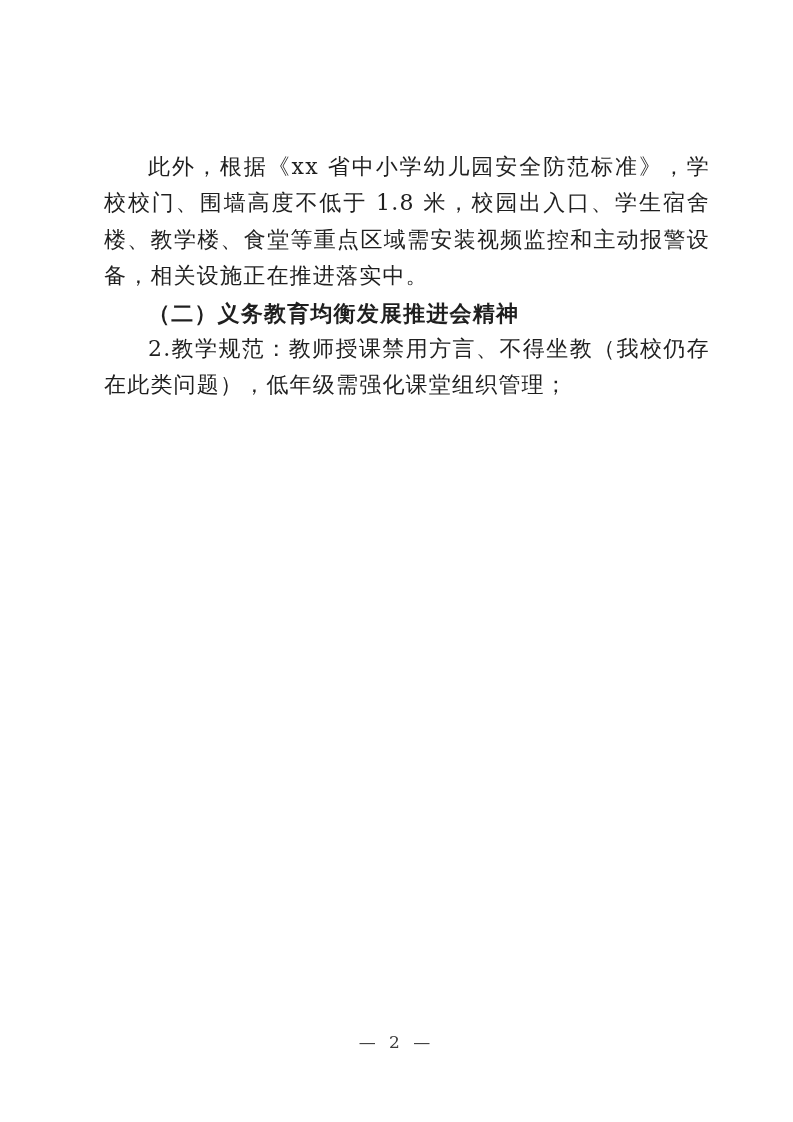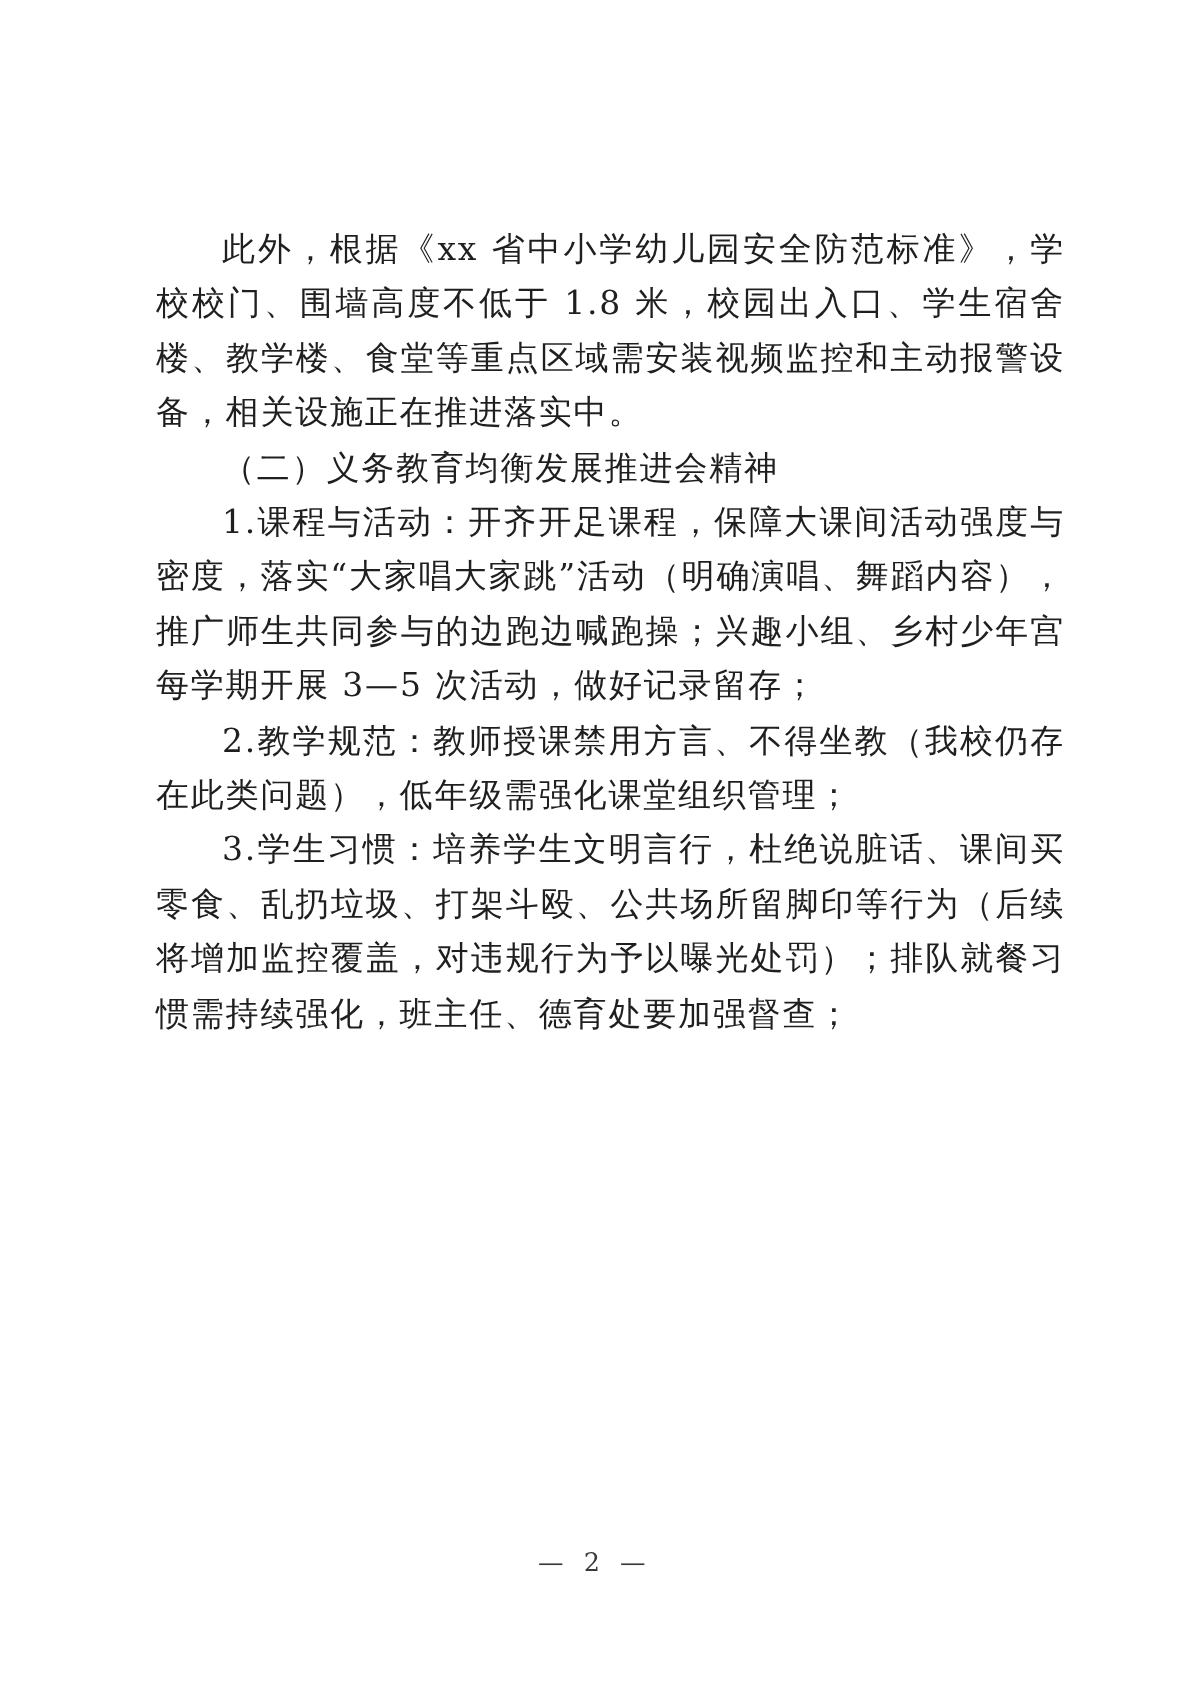--- a/index.html
+++ b/index.html
@@ -25,38 +25,36 @@
     line-height: 36.4px;
     letter-spacing: 1.2px;
     text-align: justify;
   }
   .content p {
     margin: 0;
     padding: 0;
     text-indent: 2em;
   }
   .content p.heading {
-    font-weight: normal;
+    font-weight: bold;
   }
   .footer {
     position: absolute;
     left: 0;
     top: 1032px;
     width: 793px;
     text-align: center;
     font-size: 17px;
     letter-spacing: 4px;
     color: #3a3a3a;
   }
 </style>
 </head>
 <body>
 
 <div class="page">
   <div class="content">
     <p class="body">此外，根据《xx 省中小学幼儿园安全防范标准》，学校校门、围墙高度不低于 1.8 米，校园出入口、学生宿舍楼、教学楼、食堂等重点区域需安装视频监控和主动报警设备，相关设施正在推进落实中。</p>
     <p class="heading">（二）义务教育均衡发展推进会精神</p>
-    <p class="body">1.课程与活动：开齐开足课程，保障大课间活动强度与密度，落实“大家唱大家跳”活动（明确演唱、舞蹈内容），推广师生共同参与的边跑边喊跑操；兴趣小组、乡村少年宫每学期开展 3—5 次活动，做好记录留存；</p>
     <p class="body">2.教学规范：教师授课禁用方言、不得坐教（我校仍存在此类问题），低年级需强化课堂组织管理；</p>
-    <p class="body">3.学生习惯：培养学生文明言行，杜绝说脏话、课间买零食、乱扔垃圾、打架斗殴、公共场所留脚印等行为（后续将增加监控覆盖，对违规行为予以曝光处罚）；排队就餐习惯需持续强化，班主任、德育处要加强督查；</p>
   </div>
   <div class="footer">— 2 —</div>
 </div>
 
 </body></html>

